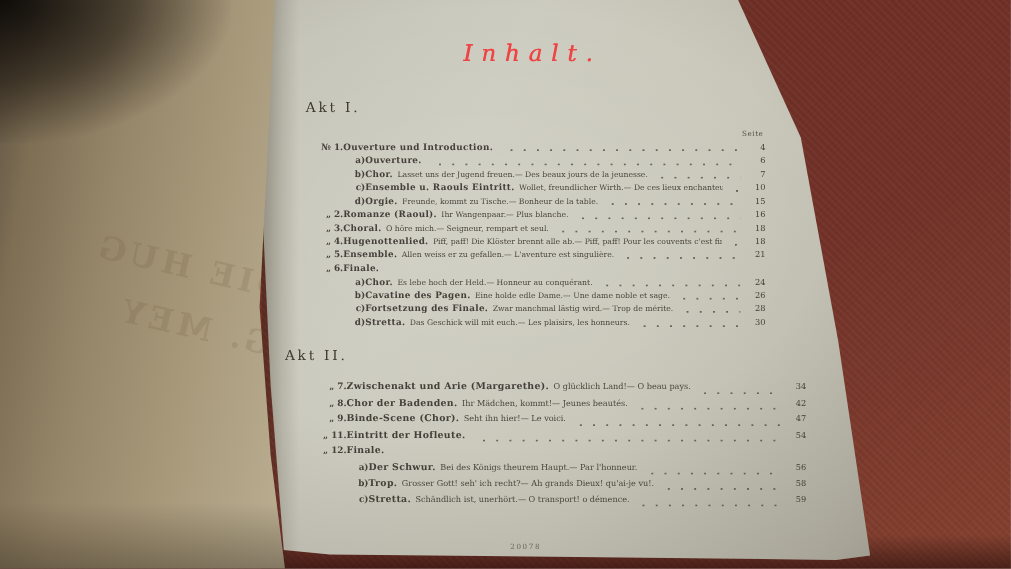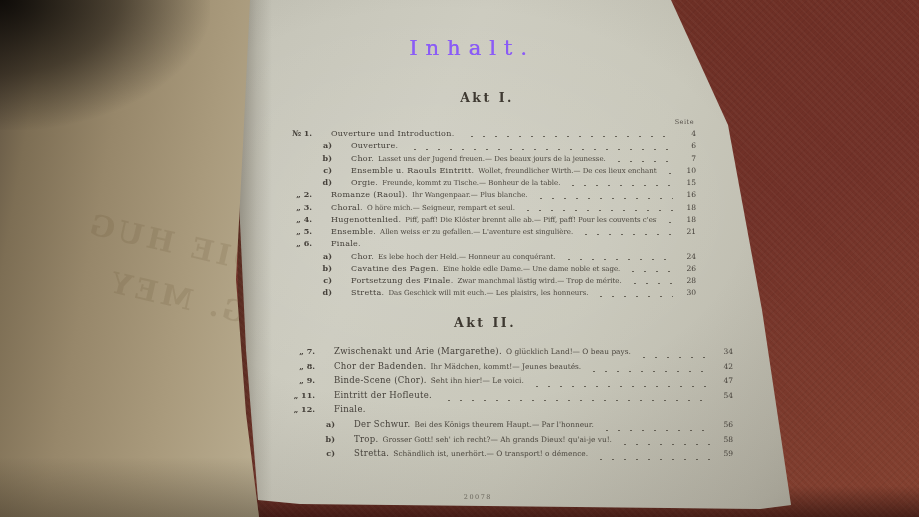--- a/index.html
+++ b/index.html
@@ -45,44 +45,45 @@
   }
   .ghost{
     position:absolute;left:6px;top:208px;width:250px;
     transform:rotate(13deg) scaleX(-1);
     font-weight:bold;font-size:29px;letter-spacing:4px;line-height:52px;
     color:rgba(92,76,40,.15);white-space:nowrap;
   }
   
   .content{position:absolute;inset:0;z-index:5;color:#45403a;filter:blur(.3px);}
   .page-title{
-    position:absolute;left:263px;top:36px;width:418px;text-align:center;
-    font-size:21px;letter-spacing:8px;color:#8b5cf6;
+    position:absolute;left:275px;top:36px;width:418px;text-align:center;
+    font-size:21px;letter-spacing:8px;color:#ef4444;
     text-shadow:.4px 0 0 currentColor;
+    font-style:italic;
   }
   .section{position:absolute;}
   #sec0{left:278px;top:90px;width:418px;}
   #sec1{left:281px;top:315px;width:452px;}
   .act-header{
-    text-align:center;font-weight:bold;font-size:12.5px;letter-spacing:2.5px;
+    font-weight:normal;font-size:12.5px;letter-spacing:2.5px;
     color:#3e3931;
   }
   #sec1 .act-header{transform:translateX(-22px);margin-bottom:16px;}
   .seite{
     text-align:right;font-size:6.5px;letter-spacing:.5px;margin:13px 2px 2px 0;
     color:#55504a;
   }
   .rows{margin-top:1px;}
   .row{
     display:flex;align-items:baseline;white-space:nowrap;height:12.25px;
   }
   #sec1 .row{height:14.6px;}
   .row.sub{padding-left:20px;}
   .prefix{width:34px;flex:0 0 34px;text-align:right;font-size:8px;font-weight:bold;}
-  .title{font-size:8px;font-weight:normal;letter-spacing:.3px;margin-left:19px;flex:0 0 auto;}
+  .title{font-size:8px;font-weight:bold;letter-spacing:.3px;margin-left:0;flex:0 0 auto;}
   #sec1 .title{font-size:8.5px;}
   .incipit{font-size:7px;margin-left:4px;flex:0 1 auto;overflow:hidden;color:#4b463e;}
   #sec1 .incipit{font-size:7.4px;}
   .leader{
     flex:1 1 10px;min-width:6px;height:3px;align-self:flex-end;margin:0 3px 2px 7px;
     background-image:radial-gradient(circle, rgba(69,64,54,.75) .7px, transparent 1px);
     background-size:12px 3px;background-repeat:repeat-x;background-position:0 60%;
   }
   .pnum{width:20px;flex:0 0 20px;text-align:right;font-size:7.5px;}
   .plate{

